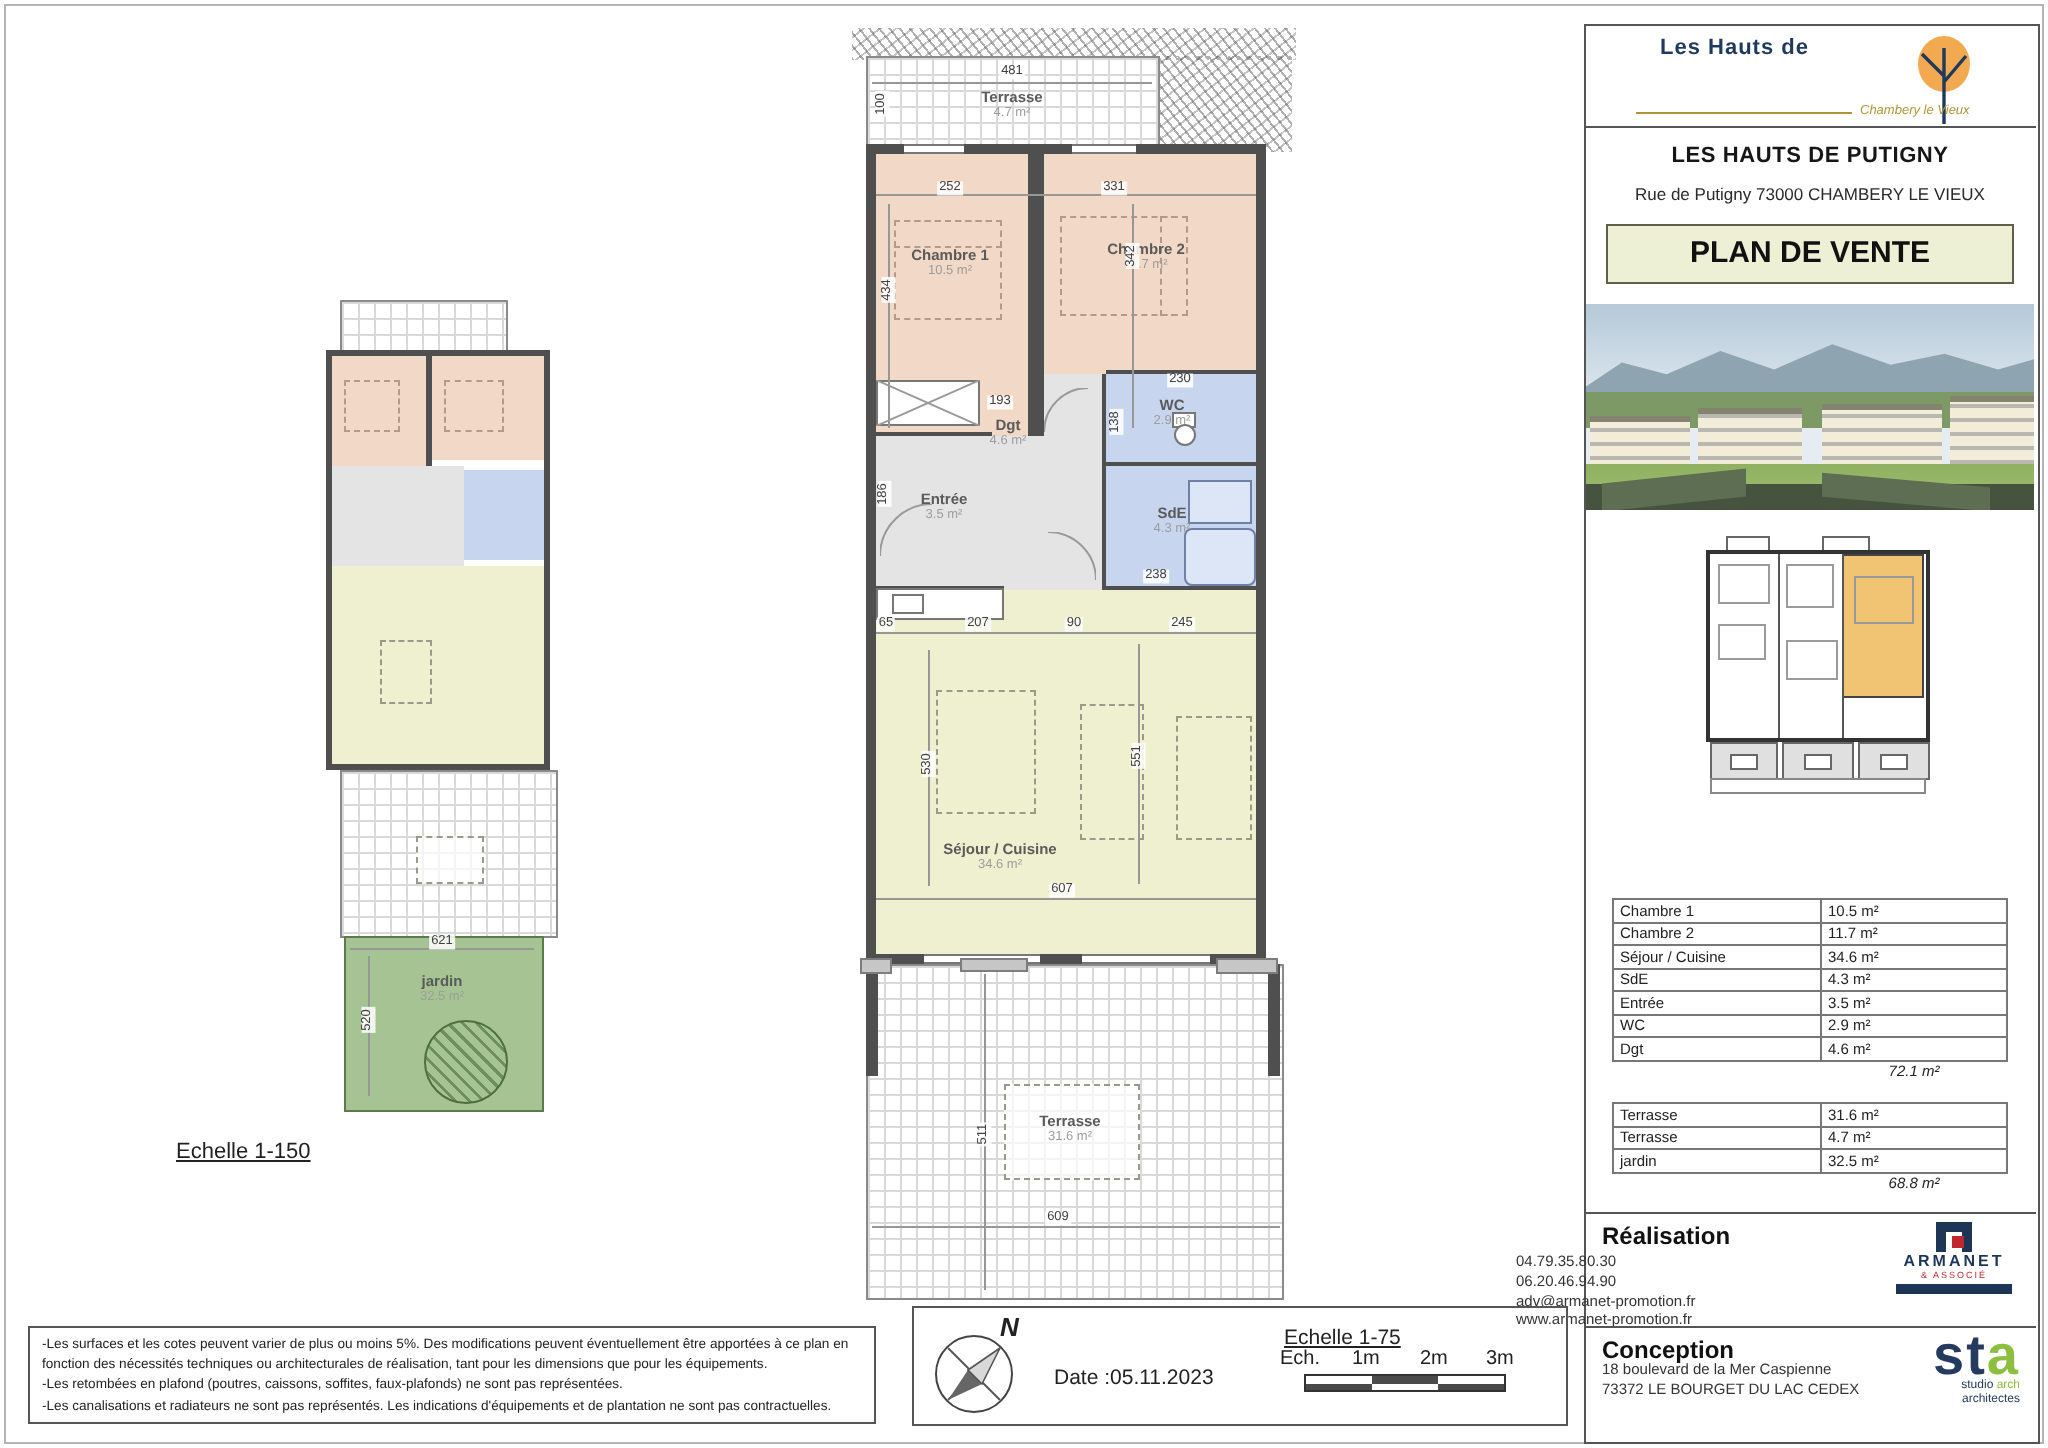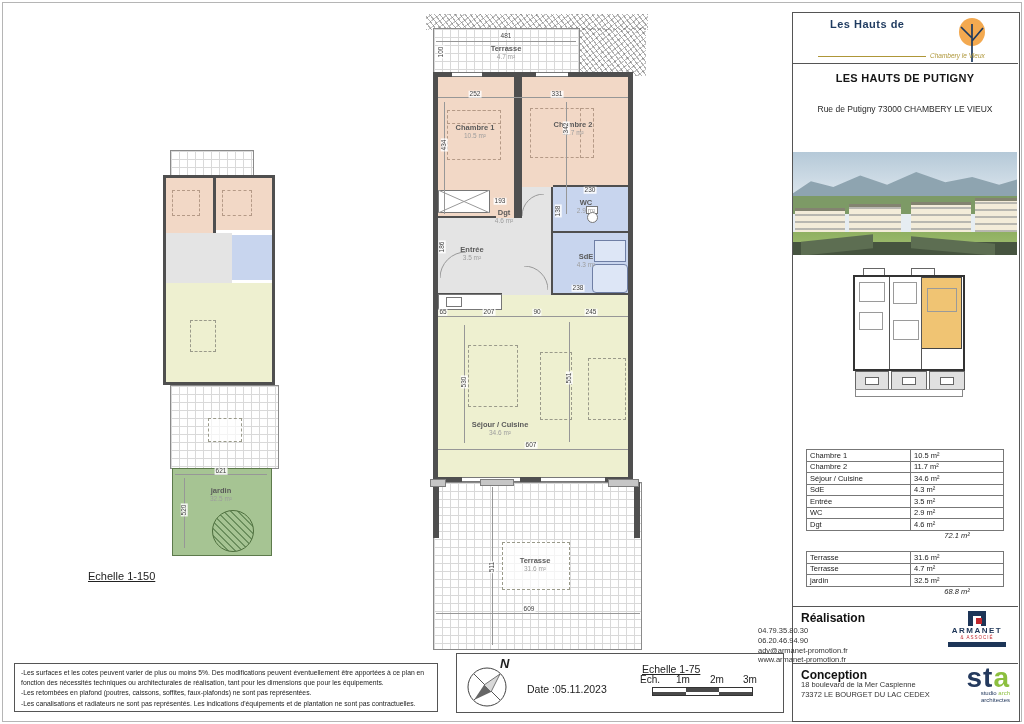--- a/index.html
+++ b/index.html
@@ -268,21 +268,22 @@
     <svg class="abs" style="left:152px;top:0px;" width="38" height="46">
       <ellipse cx="20" cy="16" rx="13" ry="14" fill="#f3a950"></ellipse>
       <path d="M20,46 L20,8 M20,22 L9,11 M20,25 L31,12" stroke="#1e3a5f" stroke-width="1.7" fill="none"></path>
     </svg>
     <div class="goldline" style="left:18px;top:40px;width:108px;"></div>
     <div class="abs brand-place" style="left:130px;top:36px;">Chambery le Vieux</div>
   </div>
   <div class="hline" style="left:792px;top:63px;width:226px;height:1px;"></div>
 
   <div class="panel-title" style="left:792px;top:72px;width:226px;">LES HAUTS DE PUTIGNY</div>
-  <div class="panel-addr" style="left:792px;top:104px;width:226px;">Rue de Putigny 73000 CHAMBERY LE VIEUX</div>
+  <div class="panel-addr" style="left:792px;top:92px;width:226px;">Rue de Putigny 73000 CHAMBERY LE VIEUX</div>
+  <div class="abs khaki doc-type" style="left:803px;top:112px;width:204px;height:30px;line-height:28px;">PLAN DE VENTE</div>
 
   <div class="render" style="left:793px;top:152px;width:224px;height:103px;">
     <div class="mount" style="left:0;top:14px;width:224px;height:34px;"></div>
     <div class="hillband" style="left:0;top:44px;width:224px;height:18px;"></div>
     <div class="bld" style="left:2px;top:56px;width:50px;height:26px;"></div>
     <div class="bld" style="left:56px;top:52px;width:52px;height:30px;"></div>
     <div class="bld" style="left:118px;top:50px;width:60px;height:32px;"></div>
     <div class="bld" style="left:182px;top:46px;width:42px;height:38px;"></div>
     <div class="lawn" style="left:0;top:80px;width:224px;height:14px;"></div>
     <div class="fg" style="left:0;top:90px;width:224px;height:13px;"></div>

